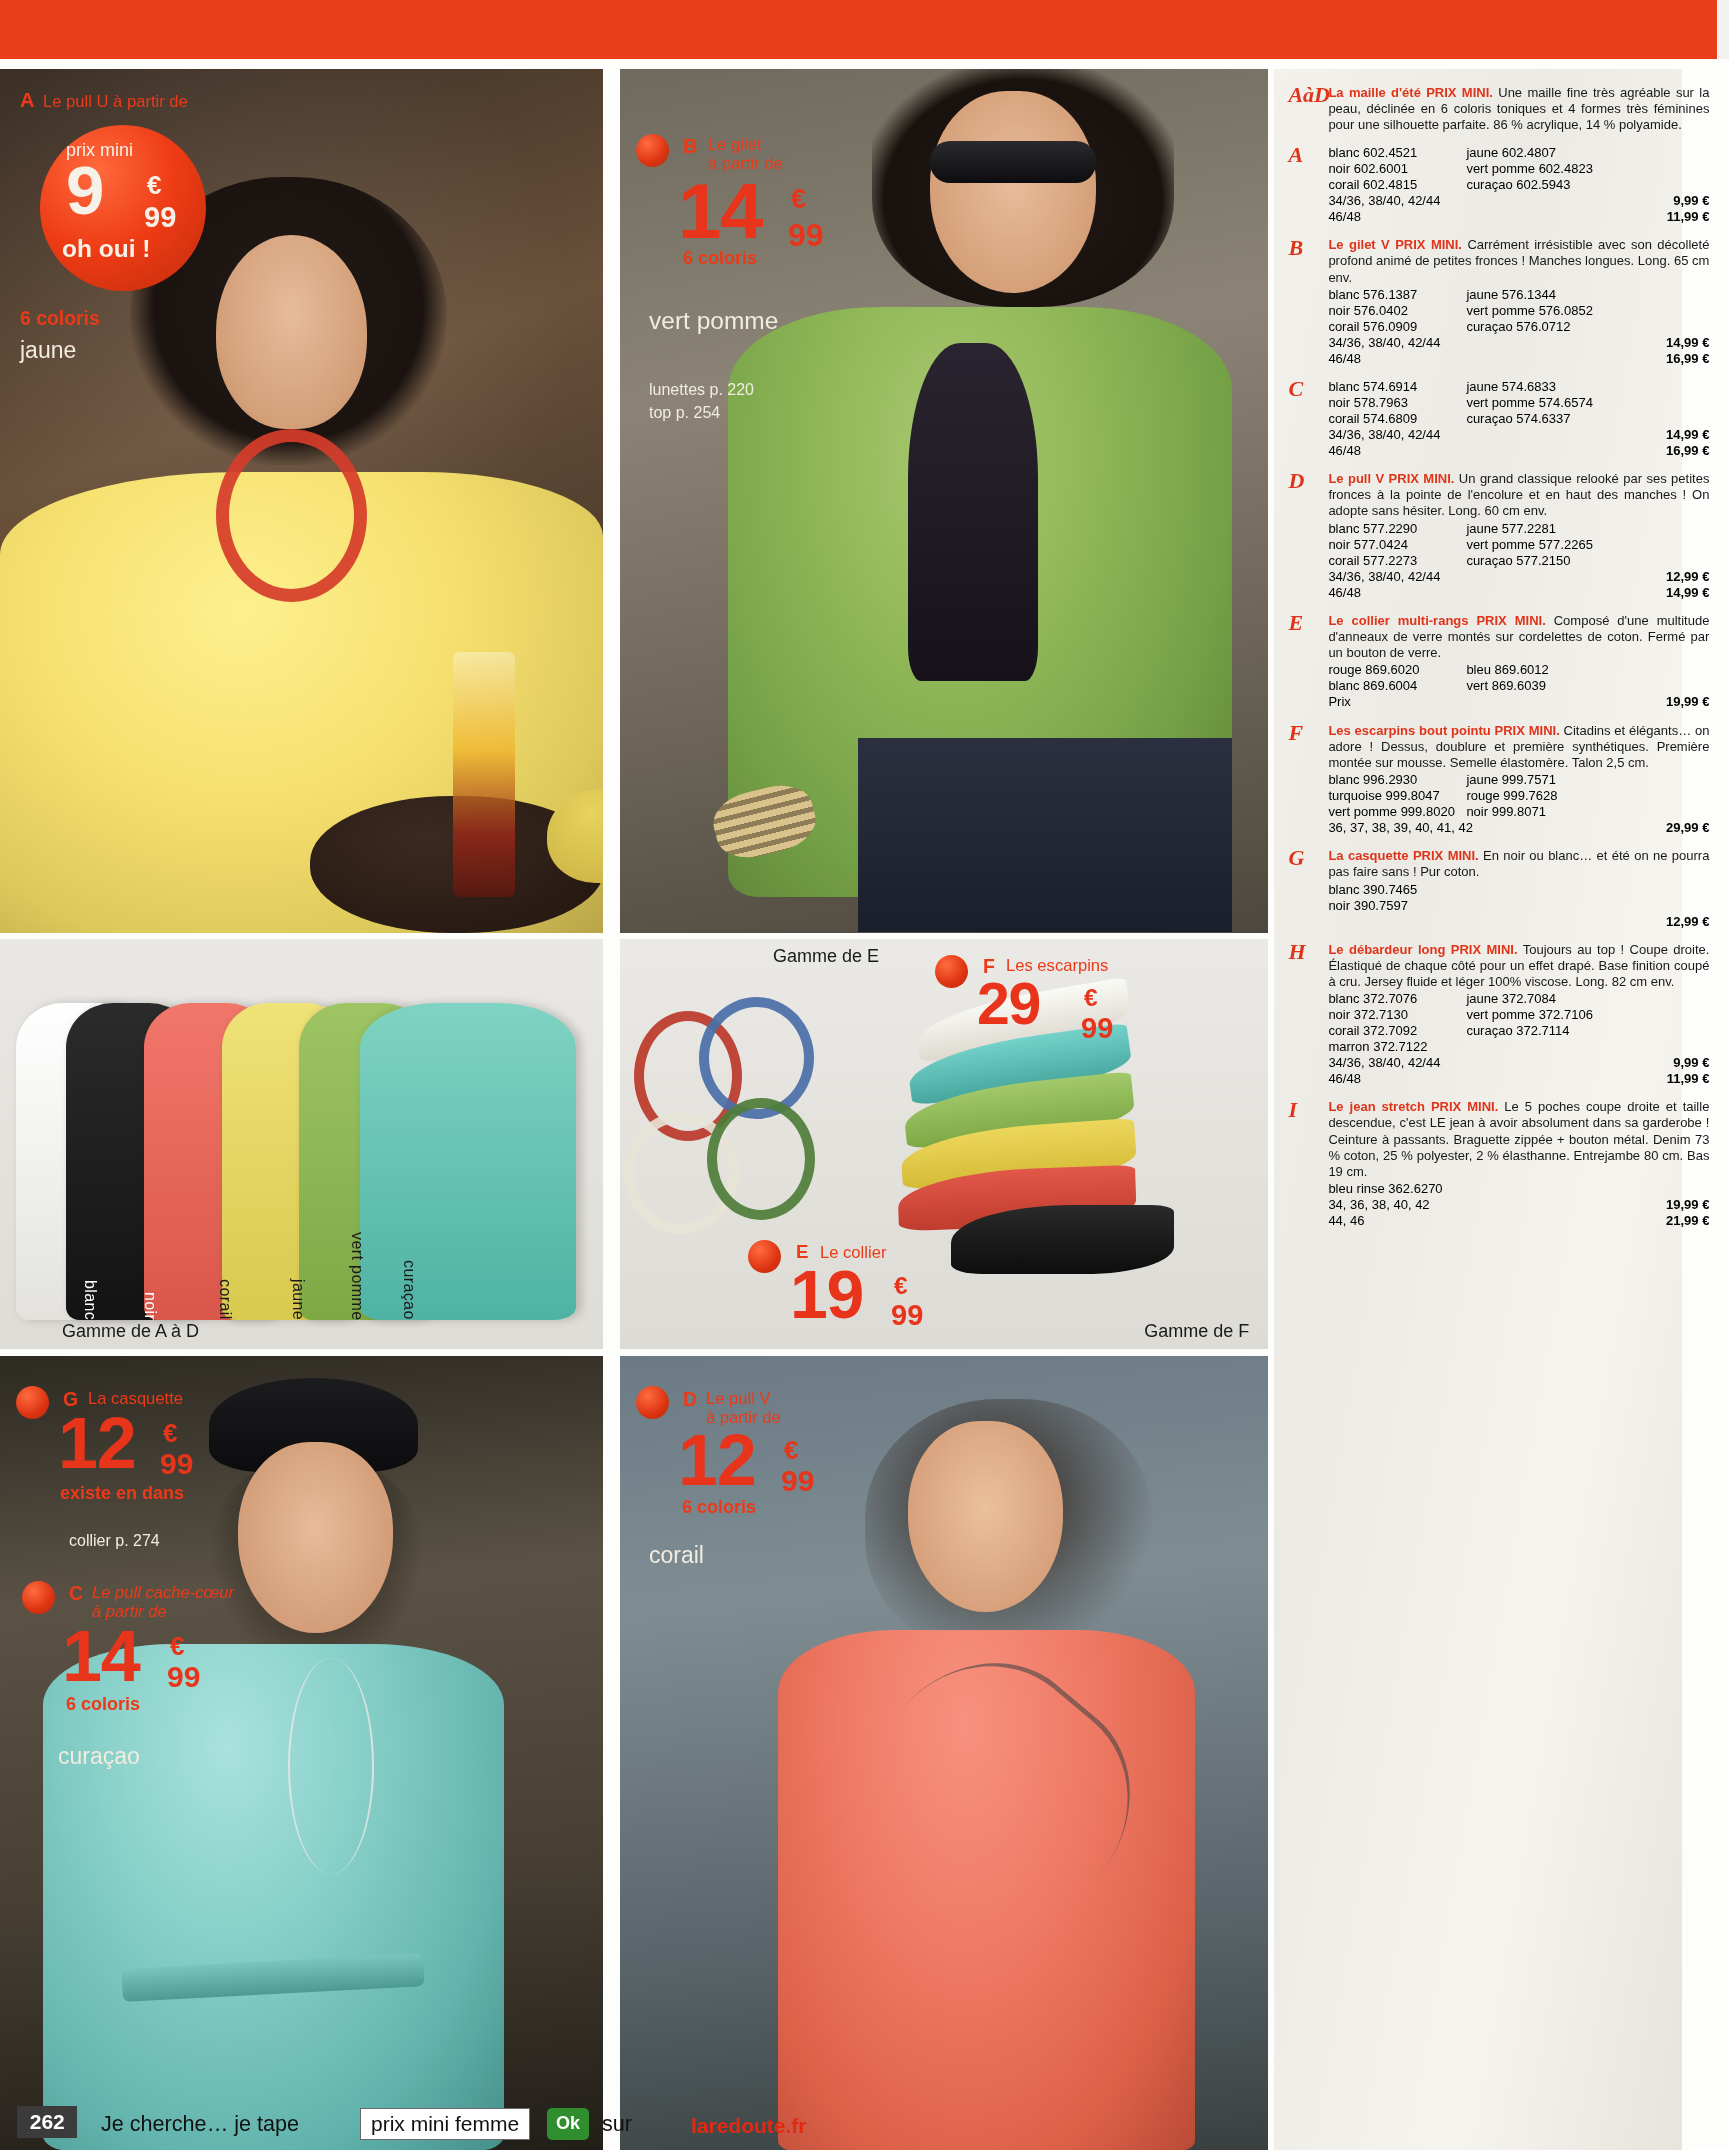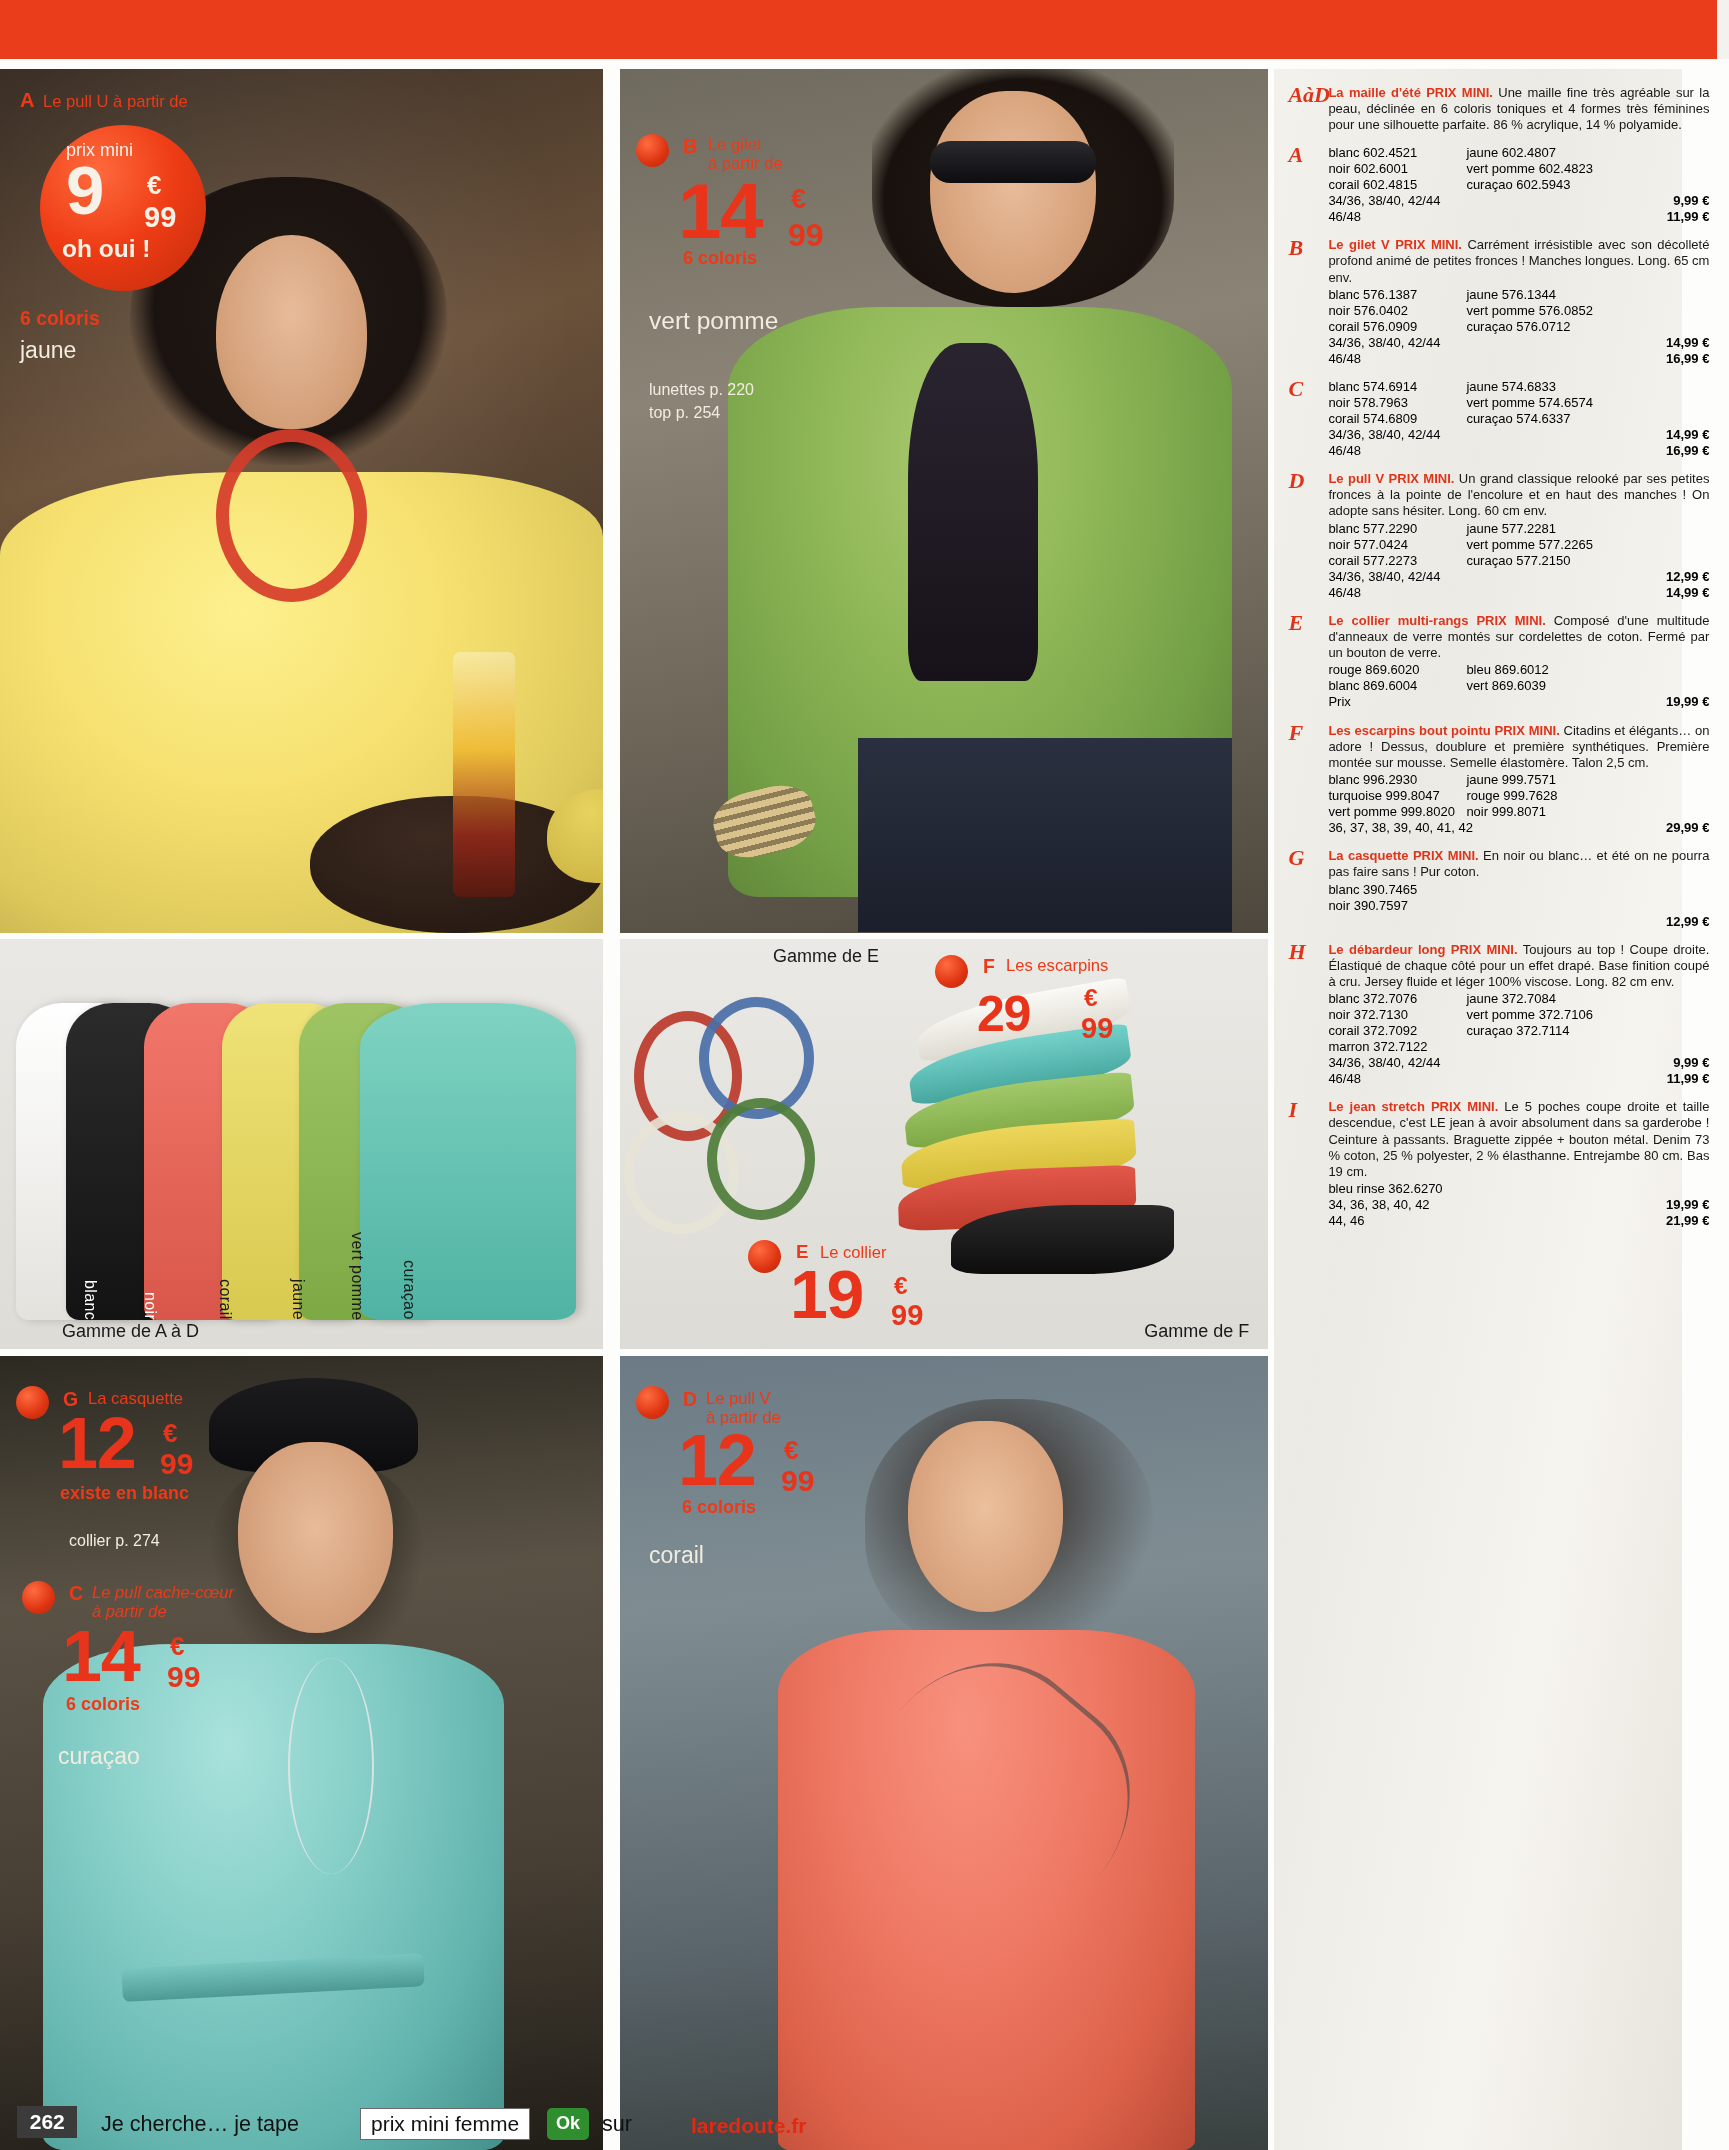--- a/index.html
+++ b/index.html
@@ -350,42 +350,42 @@
       <div style="position:absolute; left:0px; top:56px; width:223px; height:53px; background:linear-gradient(180deg,#74d2cb,#46a69e); border-radius:60% 8% 40% 12%; transform:rotate(-8deg);"></div>
       <div style="position:absolute; left:-4.3px; top:101px; width:230px; height:55px; background:linear-gradient(180deg,#a2c96a,#7ca844); border-radius:60% 8% 40% 12%; transform:rotate(-6deg);"></div>
       <div style="position:absolute; left:-7.2px; top:144px; width:235px; height:56px; background:linear-gradient(180deg,#edd75c,#d4bb36); border-radius:60% 8% 40% 12%; transform:rotate(-4deg);"></div>
       <div style="position:absolute; left:-10px; top:187px; width:238px; height:58px; background:linear-gradient(180deg,#e2584a,#c03c2d); border-radius:60% 8% 40% 12%; transform:rotate(-2deg);"></div>
       <div style="position:absolute; left:43px; top:223px; width:223px; height:69px; background:linear-gradient(180deg,#2a2a2a,#0d0d0d); border-radius:55% 10% 40% 14%;"></div>
     </div>
 
     <div class="dot" style="left:315px; top:16px;"></div>
     <div class="tag-red" style="left:363px; top:16px; font-size:19.4px;">F</div>
     <div class="tag-red" style="left:386px; top:17.3px; font-size:16.6px; font-weight:normal;">Les escarpins</div>
-    <div class="price-red pnum" style="position:absolute; left:357px; top:53px; font-size:50px;">29</div>
+    <div class="price-red pnum" style="position:absolute; left:357px; top:39px; font-size:59px;">29</div>
     <div class="price-red" style="position:absolute; left:464px; top:45px; font-size:24.5px;">€</div>
     <div class="price-red" style="position:absolute; left:461px; top:73px; font-size:29px;">99</div>
 
     <div class="gamme-label" style="right:18.7px; bottom:7.2px;">Gamme de F</div>
   </div>
 
   <div class="photo" id="photo-g">
     <div class="hair3"></div>
     <div class="cap"></div>
     <div class="face3"></div>
     <div class="turq"></div>
     <div class="necklace3"></div>
     <div class="belt"></div>
 
     <div class="dot" style="left:16px; top:30px;"></div>
     <div class="tag-red" style="left:63px; top:32px; font-size:19.4px;">G</div>
     <div class="tag-red" style="left:88px; top:33px; font-size:16.6px; font-weight:normal;">La casquette</div>
     <div class="price-red pnum" style="position:absolute; left:58px; top:55px; font-size:72px;">12</div>
     <div class="price-red" style="position:absolute; left:163px; top:62px; font-size:26px;">€</div>
     <div class="price-red" style="position:absolute; left:160px; top:91px; font-size:30px;">99</div>
-    <div class="tag-red" style="left:60px; top:127px; font-size:18px;">existe en blanc</div>
+    <div class="tag-red" style="left:60px; top:127px; font-size:18px;">existe en dans</div>
     <div class="tag" style="left:69px; top:176px; font-size:16px;">collier p. 274</div>
 
     <div class="dot" style="left:21.6px; top:225px;"></div>
     <div class="tag-red" style="left:69px; top:226px; font-size:19.4px;">C</div>
     <div class="tag-red" style="left:92px; top:227px; font-size:16.6px; font-weight:normal; white-space:pre-line; line-height:1.15;font-style:italic;">Le pull cache-cœur
 à partir de</div>
     <div class="price-red pnum" style="position:absolute; left:62px; top:268px; font-size:72px;">14</div>
     <div class="price-red" style="position:absolute; left:170px; top:275px; font-size:26px;">€</div>
     <div class="price-red" style="position:absolute; left:167px; top:304px; font-size:30px;">99</div>
     <div class="tag-red" style="left:66px; top:338px; font-size:18px;">6 coloris</div>

